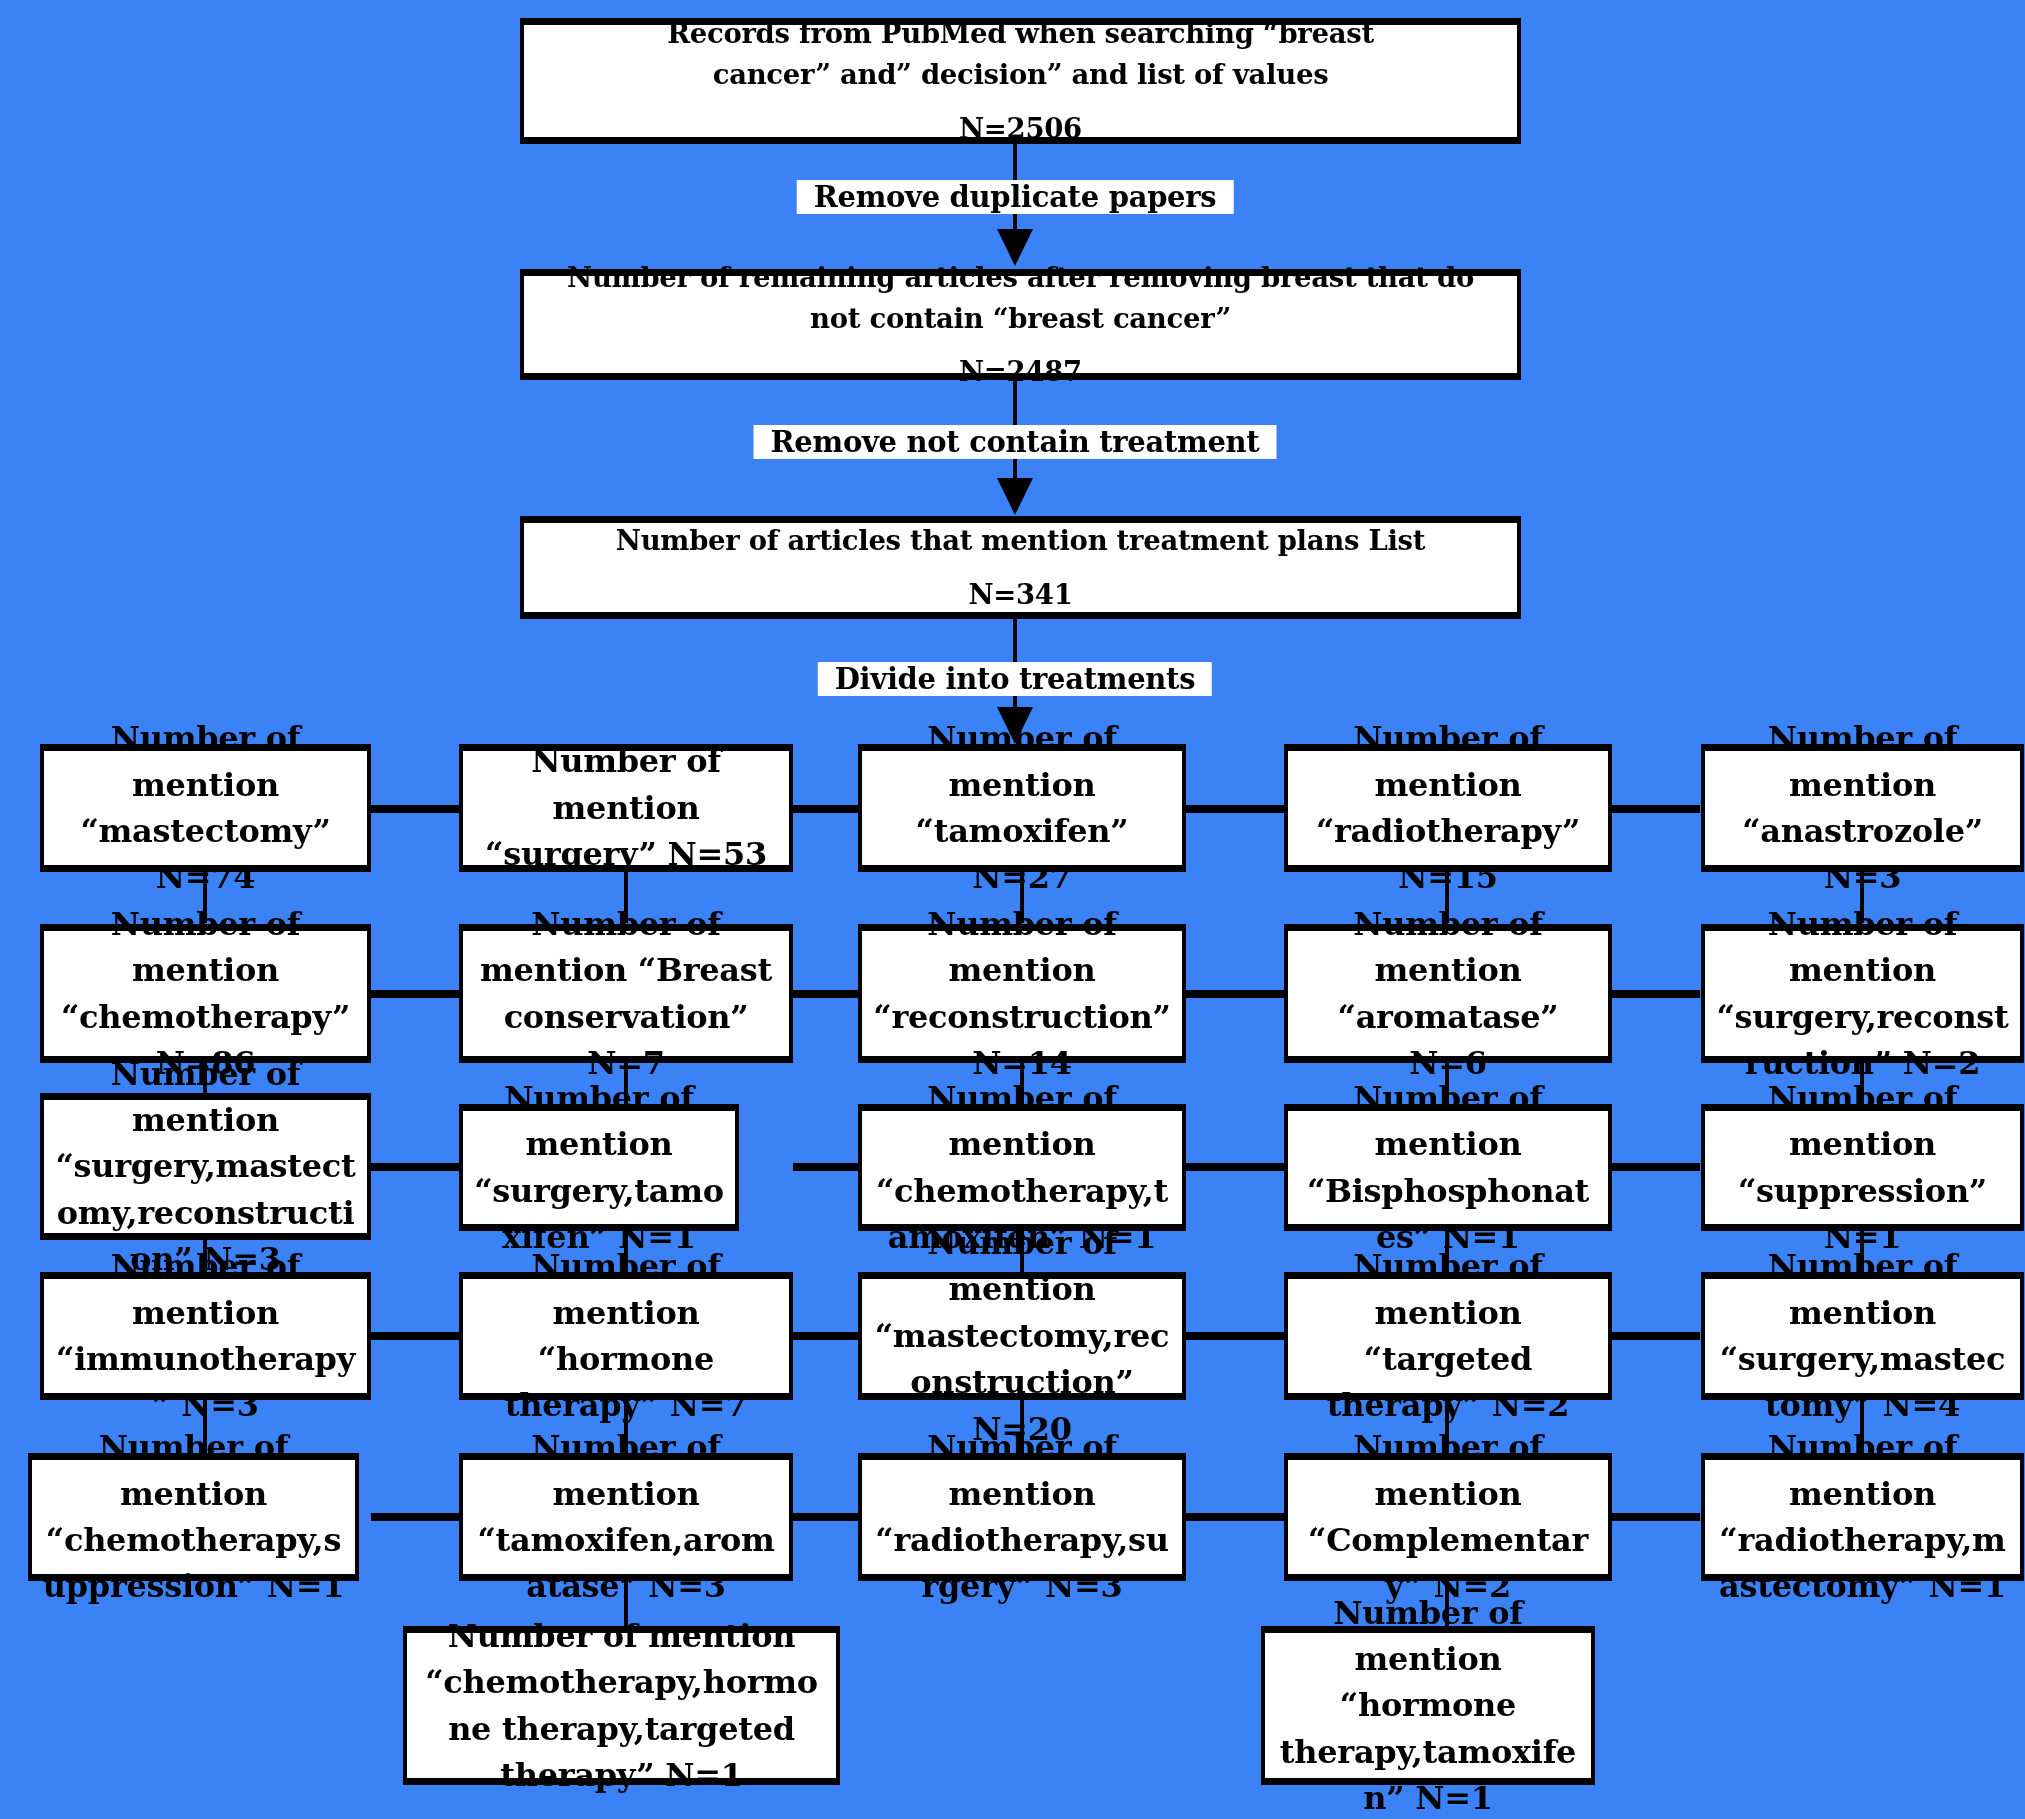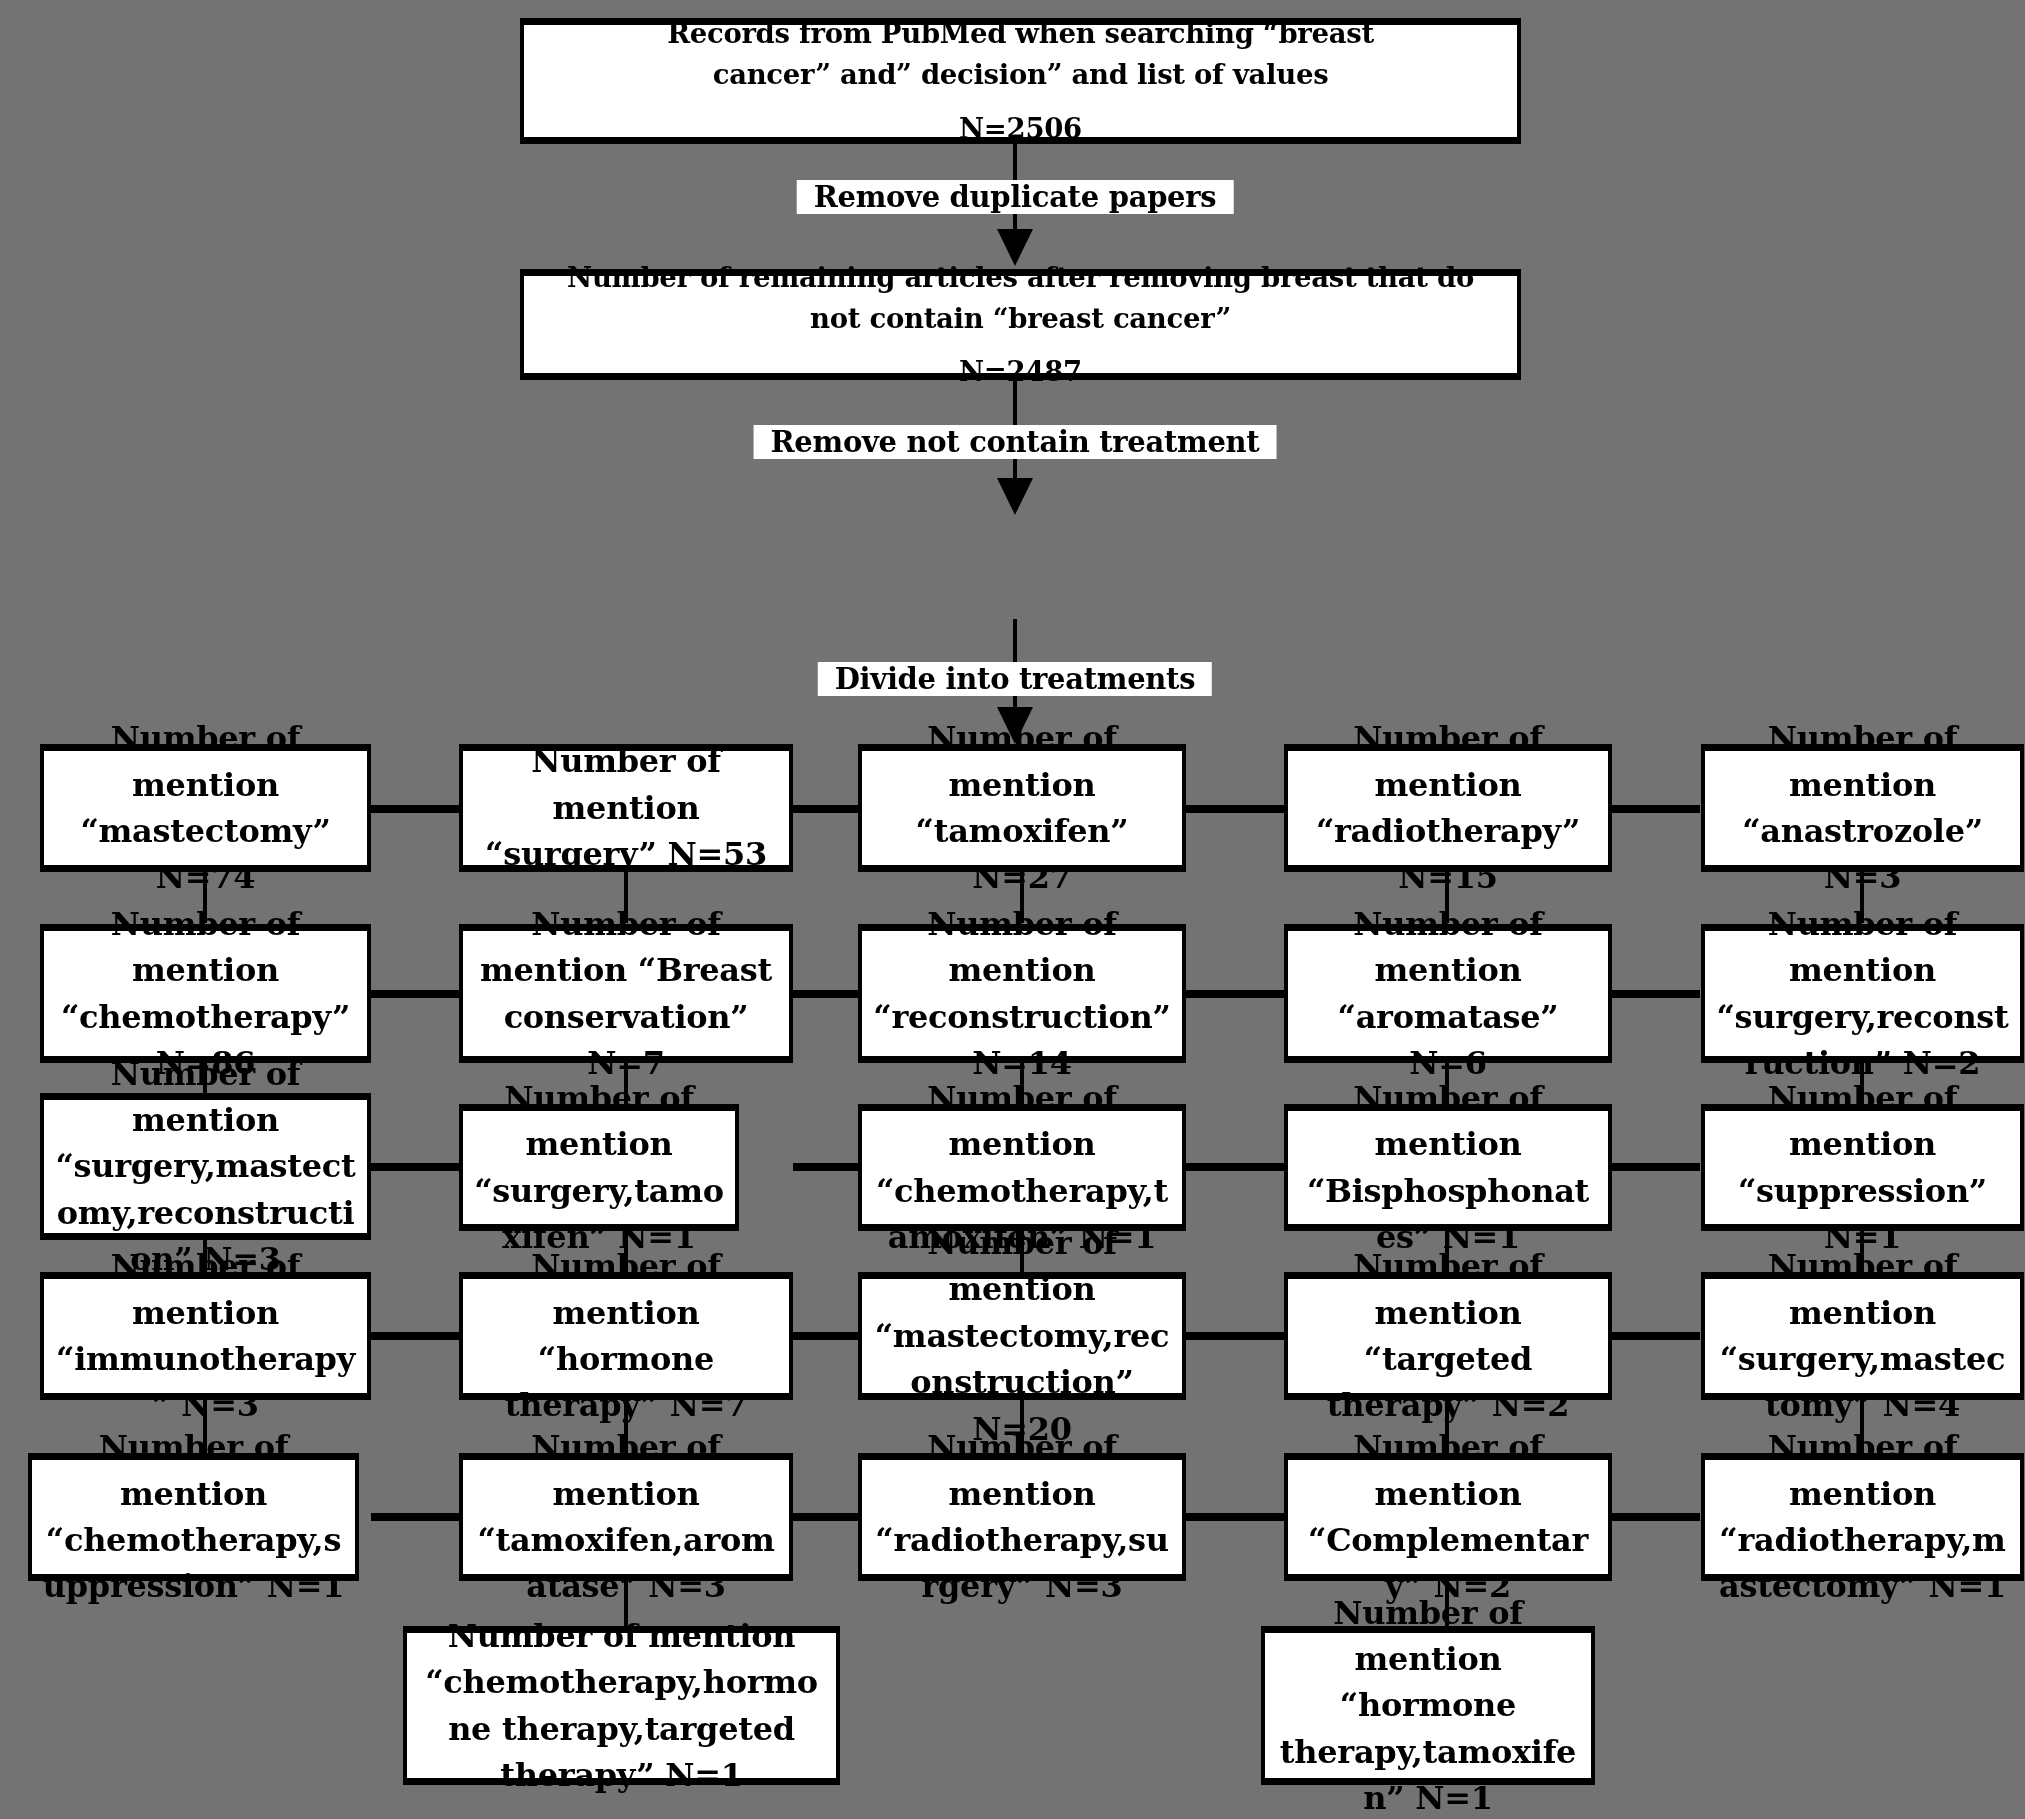--- a/index.html
+++ b/index.html
@@ -1,16 +1,16 @@
 <!DOCTYPE html>
 <html style="font-size:9.6px"><head>
 <meta charset="utf-8">
 <style>
   html,body{margin:0;padding:0;background:#fff;}
-  .canvas{position:relative;width:2025px;height:1820px;background:#737373;
+  .canvas{position:relative;width:2025px;height:1820px;background:#3b82f6;
     font-family:"DejaVu Serif","Liberation Serif",serif;color:#000;font-weight:bold;
     letter-spacing:-0.3px;}
   .box{position:absolute;box-sizing:border-box;background:#fff;border:solid #000;
     border-width:7.2px 4.8px;display:flex;flex-direction:column;align-items:center;
     justify-content:center;text-align:center;}
   .tbox{font-size:27.5px;line-height:1.5;}
   .gbox{font-size:32px;line-height:1.45;padding:3.6px 10.8px;justify-content:center;}
   .txt{overflow-wrap:anywhere;}
   .nline{overflow-wrap:anywhere;margin-top:12px;}
   .vline{position:absolute;width:3.6px;background:#000;}
@@ -37,20 +37,24 @@
 
   <div class="box tbox" style="left:520px;top:269px;width:1001px;height:111px">
     <div class="txt" style="max-width:946px">Number of remaining articles after removing breast that do not contain “breast cancer”</div>
     <div class="nline">N=2487</div>
   </div>
 
   <div class="vline" style="left:1013px;top:380px;height:102px"></div>
   <div class="alabel" style="left:1015px;top:425px">Remove not contain treatment</div>
   <div class="ahead" style="left:1015px;top:478px"></div>
 
+  <div class="box tbox" style="left:520px;top:516px;width:1001px;height:103px">
+    <div class="txt" style="max-width:982px">Number of articles that mention treatment plans List</div>
+    <div class="nline">N=341</div>
+  </div>
 
   <div class="vline" style="left:1013px;top:619px;height:90px"></div>
   <div class="alabel" style="left:1015px;top:662px">Divide into treatments</div>
   <div class="ahead" style="left:1015px;top:707px"></div>
 
   <div class="box gbox" style="left:40px;top:744px;width:331px;height:128px">
       <div class="txt">Number of mention “mastectomy” N=74</div>
     </div>
   <div class="box gbox" style="left:459px;top:744px;width:334px;height:128px">
       <div class="txt">Number of mention “surgery” N=53</div>

